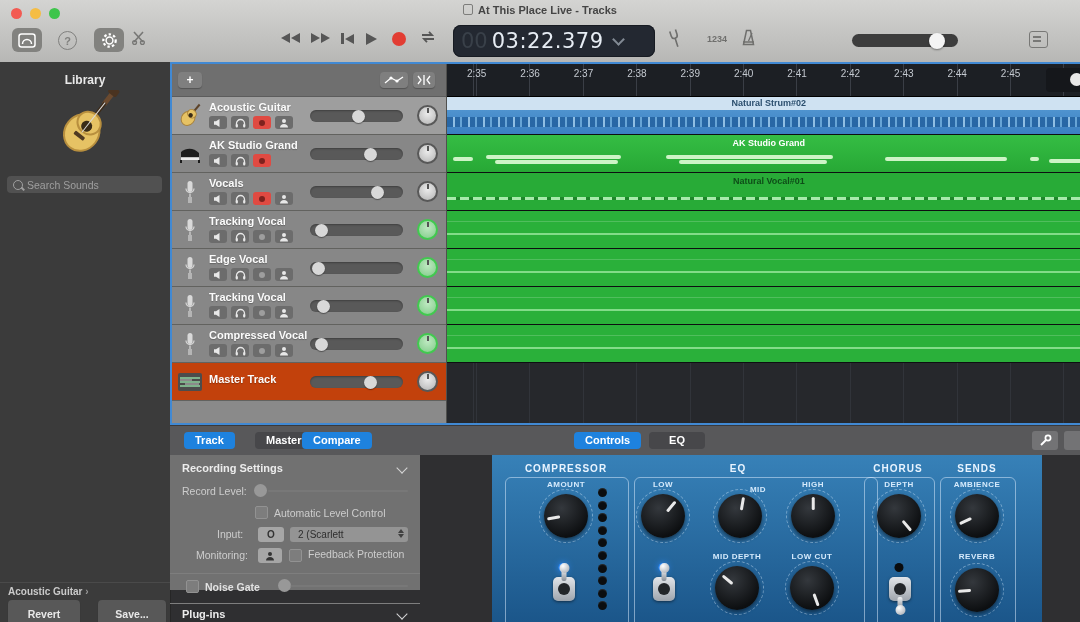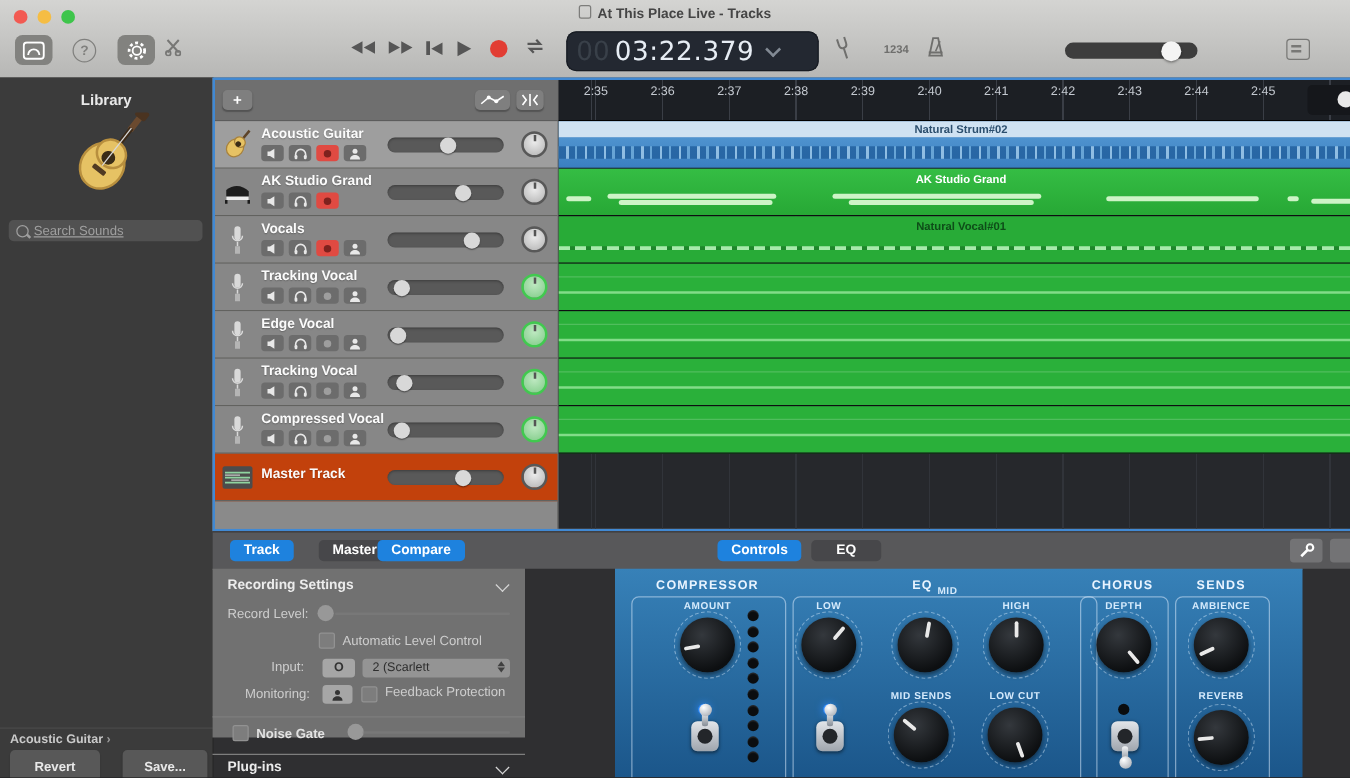--- a/index.html
+++ b/index.html
@@ -44,21 +44,21 @@
     border-radius:50%;background:#f4f4f4;box-shadow:0 1px 2px rgba(0,0,0,.4);}
   .note-ic{position:absolute;left:1029px;top:31px;width:17px;height:15px;border:1.5px solid #78787.6;
     border:1.5px solid #787876;border-radius:3px;}
   .note-ic::before{content:'';position:absolute;left:3px;top:4px;width:8px;height:1.5px;background:#787876;box-shadow:0 4px 0 #787876;}
 
   
   .library{position:absolute;left:0;top:62px;width:170px;height:560px;background:#3b3b3b;border-right:1px solid #262626;}
   .lib-title{position:absolute;top:11px;width:100%;text-align:center;font-size:12px;font-weight:bold;color:#e9e9e9;}
   .lib-guitar{position:absolute;left:47px;top:28px;}
   .search{position:absolute;left:7px;top:114px;width:155px;height:17px;background:#515151;border-radius:4px;
-    display:flex;align-items:center;color:#9f9f9f;font-size:10.5px;text-decoration:underline;}
+    display:flex;align-items:center;color:#9f9f9f;font-size:10.5px;}
   .mag{position:relative;width:8px;height:8px;border:1.5px solid #9f9f9f;border-radius:50%;margin:0 4px 0 6px;}
   .mag::after{content:'';position:absolute;left:7px;top:7px;width:4px;height:1.5px;background:#9f9f9f;transform:rotate(45deg);}
   .lib-list{position:absolute;left:0;top:137px;width:170px;}
   .lib-item{height:18px;line-height:18px;padding-left:10px;font-size:11px;font-weight:bold;color:#e2e2e2;}
   .lib-item.sel{background:#646464;}
   .lib-foot-div{position:absolute;left:0;top:520px;width:100%;height:1px;background:#4a4a4a;}
   .patch{position:absolute;left:8px;top:524px;font-size:10px;font-weight:bold;color:#cacaca;}
   .patch .arr{color:#9a9a9a;}
   .lib-btn{position:absolute;top:538px;height:28px;background:#585858;border-radius:4px;color:#e8e8e8;
     font-size:10.5px;font-weight:bold;display:flex;align-items:center;justify-content:center;box-shadow:0 1px 1px rgba(0,0,0,.3);}
@@ -741,36 +741,36 @@
     <span class="led on" style="left:71px;top:108px;"></span>
     <div class="sw on" style="left:72px;top:122px;">
         <span class="lever"></span>
       </div>
 
     <span class="klab" style="left:171px;top:25px;">LOW</span>
     <div class="kwrap" style="left:171px;top:34px;">
       <span class="ticks"></span>
       <span class="knob" style="--angle: 40deg;"></span>
     </div>
-    <span class="klab" style="left:248px;top:13px;padding-left:36px;">MID</span>
+    <span class="klab" style="left:248px;top:30px;padding-left:36px;">MID</span>
     <div class="kwrap" style="left:248px;top:34px;">
       <span class="ticks"></span>
       <span class="knob" style="--angle: 10deg;"></span>
     </div>
     <span class="klab" style="left:321px;top:25px;">HIGH</span>
     <div class="kwrap" style="left:321px;top:34px;">
       <span class="ticks"></span>
       <span class="knob" style="--angle: 0deg;"></span>
     </div>
     <span class="led on" style="left:171px;top:108px;"></span>
     <div class="sw on" style="left:172px;top:122px;">
         <span class="lever"></span>
       </div>
 
-    <span class="klab" style="left:245px;top:97px;">MID SENDS</span>
+    <span class="klab" style="left:245px;top:97px;">MID DEPTH</span>
     <div class="kwrap" style="left:245px;top:106px;">
       <span class="ticks"></span>
       <span class="knob" style="--angle: -50deg;"></span>
     </div>
     <span class="klab" style="left:320px;top:97px;">LOW CUT</span>
     <div class="kwrap" style="left:320px;top:106px;">
       <span class="ticks"></span>
       <span class="knob" style="--angle: 160deg;"></span>
     </div>
 

